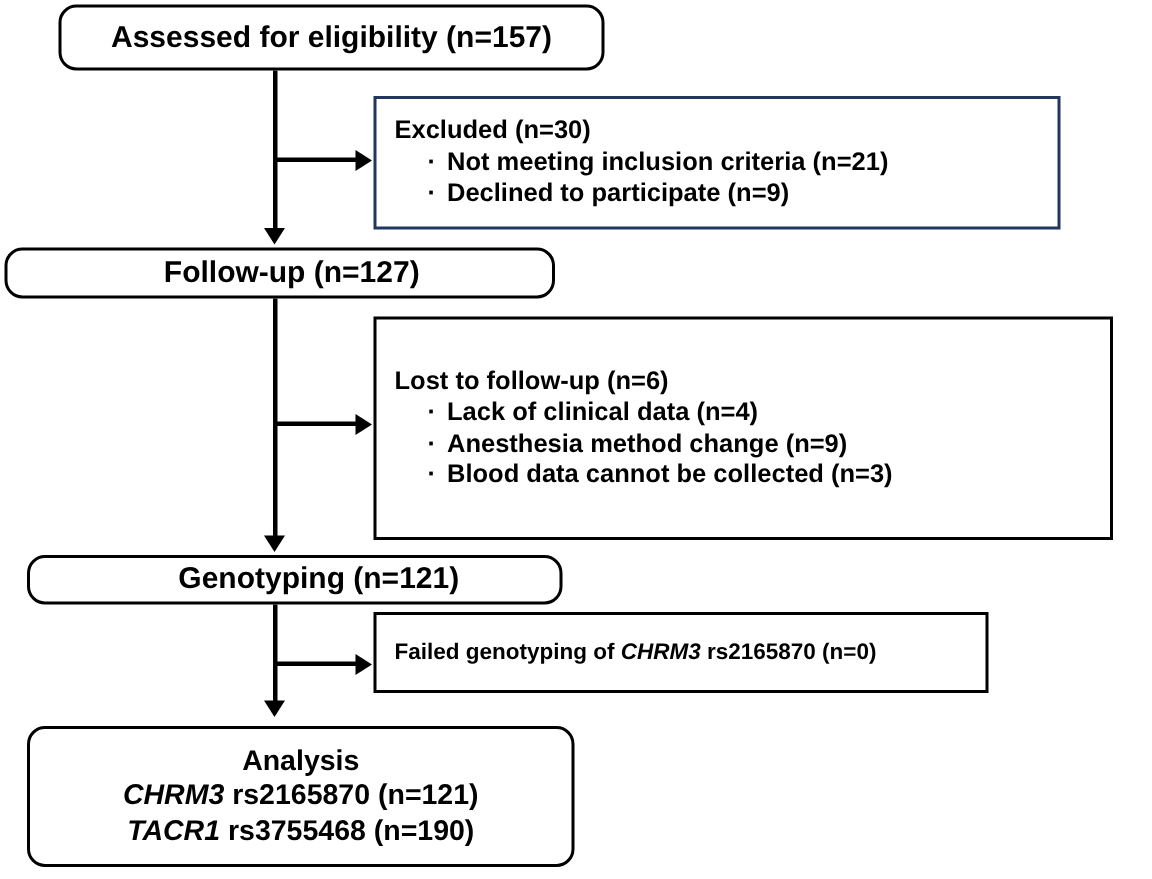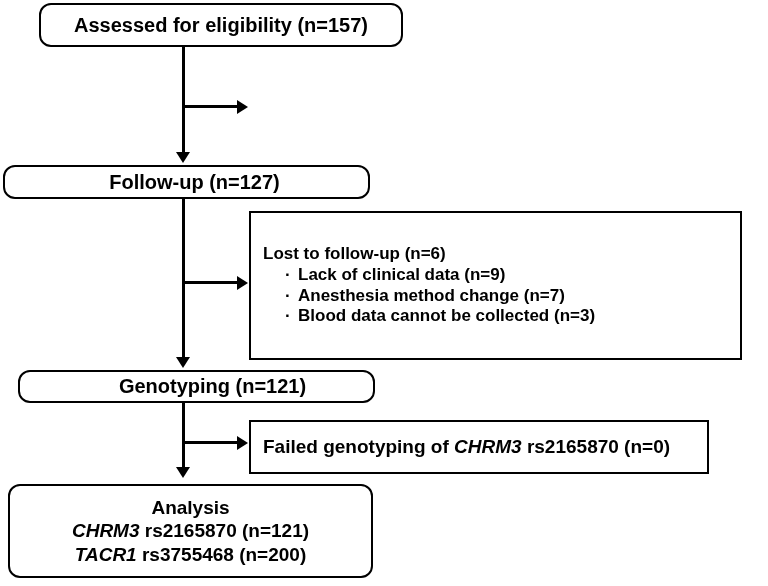--- a/index.html
+++ b/index.html
@@ -98,64 +98,73 @@
   <div class="box main-box" style="left:3px; top:3px; width:364px; height:44px; font-size:20px;margin-left:36px;">
     <span>Assessed for eligibility (n=157)</span>
   </div>
 
   <div class="vline" style="left:182px; top:47px; height:108px;"></div>
   <div class="arrow-down" style="left:176px; top:152px;"></div>
 
   <div class="hline" style="left:182px; top:105px; width:57px;"></div>
   <div class="arrow-right" style="left:237px; top:100px;"></div>
 
+  <div class="box side-box blue" style="left:249px; top:64px; width:458px; height:89px; font-size:17px;">
+    <div class="head-line">Excluded (n=30)</div>
+    <div class="bullet-line">
+      <span class="bullet-dot">·</span><span>Not meeting inclusion criteria (n=21)</span>
+    </div>
+    <div class="bullet-line">
+      <span class="bullet-dot">·</span><span>Declined to participate (n=9)</span>
+    </div>
+  </div>
 
   <div class="box main-box" style="left:3px; top:165px; width:367px; height:34px; font-size:20px;padding-left:16px;">
     <span>Follow-up (n=127)</span>
   </div>
 
   <div class="vline" style="left:182px; top:199px; height:160px;"></div>
   <div class="arrow-down" style="left:176px; top:357px;"></div>
 
   <div class="hline" style="left:182px; top:281px; width:57px;"></div>
   <div class="arrow-right" style="left:237px; top:276px;"></div>
 
   <div class="box side-box" style="left:249px; top:211px; width:493px; height:149px; font-size:17px;">
     <div class="head-line">Lost to follow-up (n=6)</div>
     <div class="bullet-line">
-      <span class="bullet-dot">·</span><span>Lack of clinical data (n=9)</span>
+      <span class="bullet-dot">·</span><span>Lack of clinical data (n=4)</span>
     </div>
     <div class="bullet-line">
-      <span class="bullet-dot">·</span><span>Anesthesia method change (n=7)</span>
+      <span class="bullet-dot">·</span><span>Anesthesia method change (n=9)</span>
     </div>
     <div class="bullet-line">
       <span class="bullet-dot">·</span><span>Blood data cannot be collected (n=3)</span>
     </div>
   </div>
 
   <div class="box main-box" style="left:18px; top:370px; width:357px; height:33px; font-size:20px;padding-left:32px;">
     <span>Genotyping (n=121)</span>
   </div>
 
   <div class="vline" style="left:182px; top:403px; height:66px;"></div>
   <div class="arrow-down" style="left:176px; top:467px;"></div>
 
   <div class="hline" style="left:182px; top:441px; width:57px;"></div>
   <div class="arrow-right" style="left:237px; top:436px;"></div>
 
-  <div class="box side-box" style="left:249px; top:420px; width:460px; height:54px; font-size:19px;">
+  <div class="box side-box" style="left:249px; top:408px; width:410px; height:54px; font-size:15px;">
     <div class="plain-line">
       <span>Failed genotyping of </span><em class="gene">CHRM3</em><span> rs2165870 (n=0)</span>
     </div>
   </div>
 
-  <div class="box main-box" style="left:8px; top:484px; width:365px; height:94px; font-size:19px;
+  <div class="box main-box" style="left:18px; top:484px; width:365px; height:94px; font-size:19px;
               flex-direction:column; justify-content:center;">
     <div style="white-space:nowrap;">Analysis</div>
     <div style="white-space:nowrap;text-align:center;">
       <em class="gene">CHRM3</em><span> rs2165870 (n=121)</span>
     </div>
     <div style="white-space:nowrap;">
-      <em class="gene">TACR1</em><span> rs3755468  (n=200)</span>
+      <em class="gene">TACR1</em><span> rs3755468  (n=190)</span>
     </div>
   </div>
 
 </div>
 
 </body></html>

